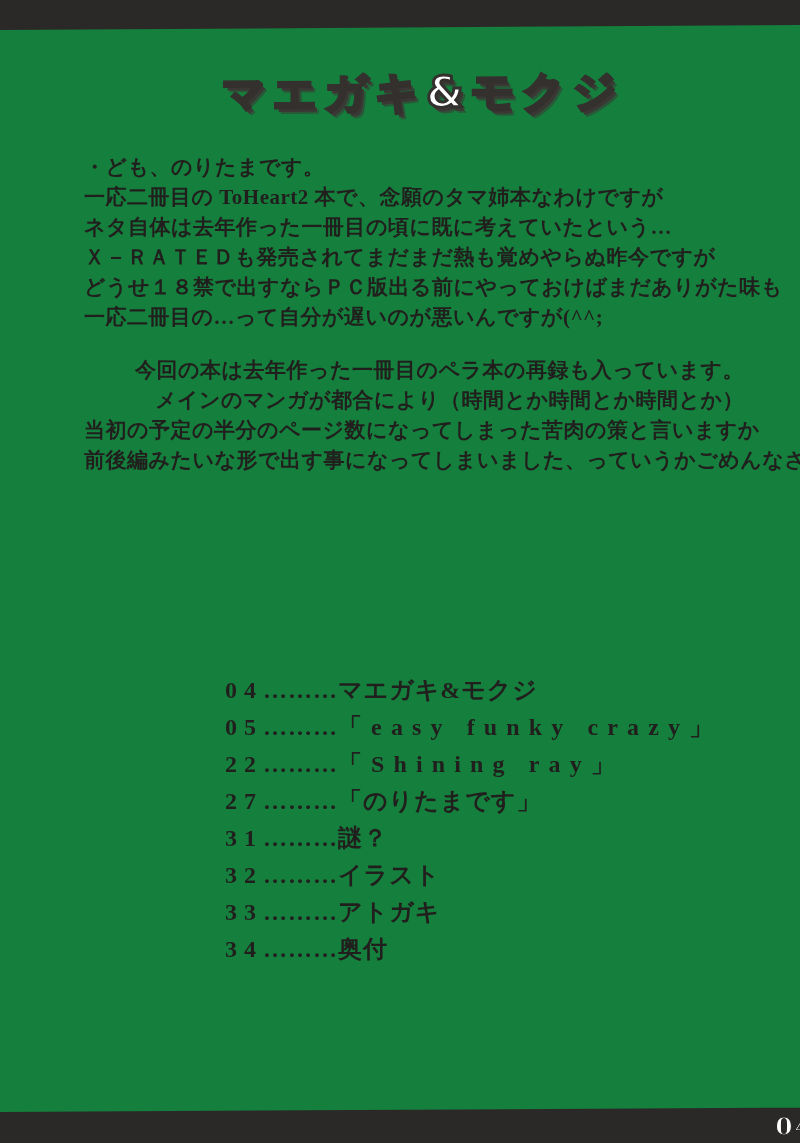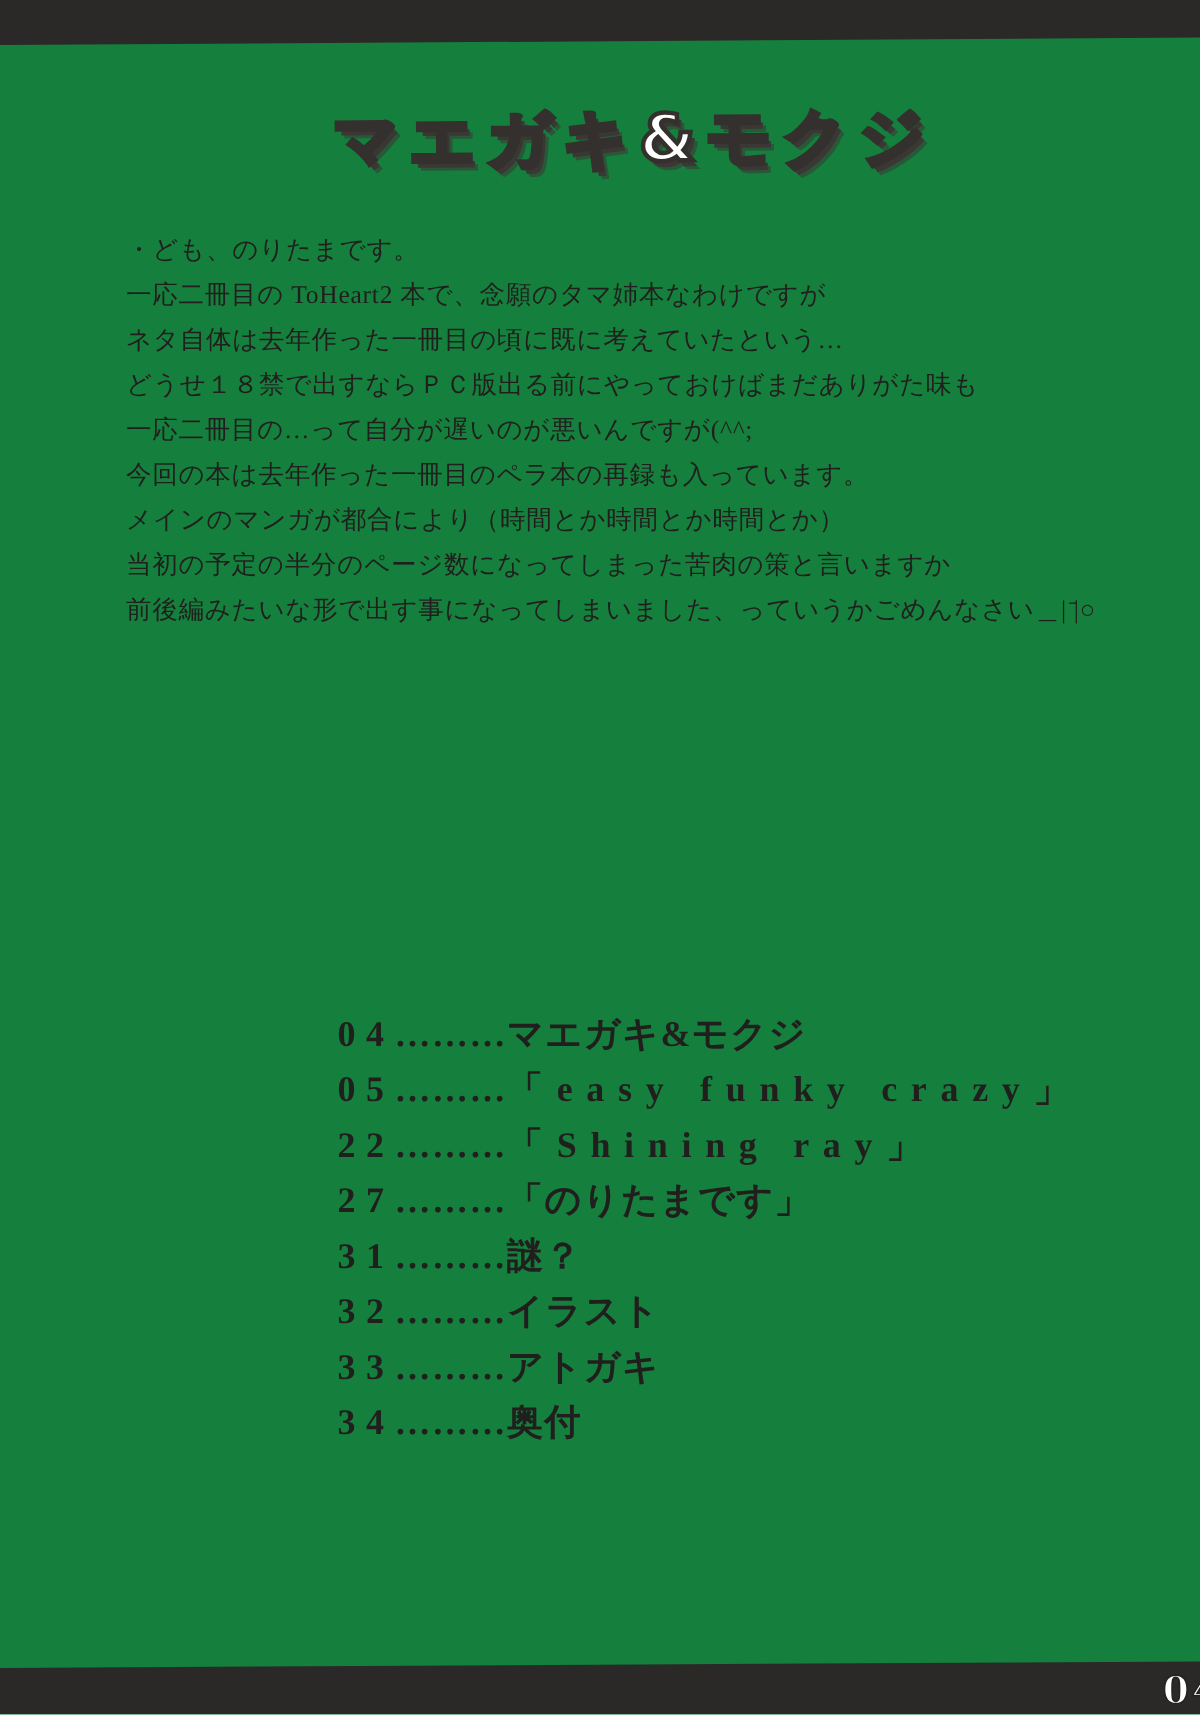--- a/index.html
+++ b/index.html
@@ -73,29 +73,31 @@
       5px 6px 0 rgba(58, 55, 52, 0.55);
     transform: rotate(-0.4deg);
   }
 
   
   .preface {
     position: absolute;
     left: 84px;
     top: 152px;
     width: 660px;
-    font-size: 17px;
-    font-weight: normal;
+    font-size: 21px;
+    font-weight: bold;
     line-height: 30px;
     letter-spacing: 0.5px;
   }
   .preface .line {
     white-space: nowrap;
   }
   .para2 {
+    margin-top: 23px;
+    text-align: right;
   }
 
   
   .toc {
     position: absolute;
     left: 225px;
     top: 672px;
     font-size: 24px;
     font-weight: bold;
   }
@@ -128,20 +130,21 @@
   <div class="title-wrap">
     <span class="page-title">マエガキ&amp;モクジ</span>
   </div>
 
   <div class="preface">
     <div class="line">・ども、のりたまです。</div>
     <div class="para1">
 
     <div class="line">一応二冊目の ToHeart2 本で、念願のタマ姉本なわけですが</div>
         <div class="line">ネタ自体は去年作った一冊目の頃に既に考えていたという…</div>
+        <div class="line">Ｘ－ＲＡＴＥＤも発売されてまだまだ熱も覚めやらぬ昨今ですが</div>
         <div class="line">どうせ１８禁で出すならＰＣ版出る前にやっておけばまだありがた味も</div>
         <div class="line">一応二冊目の…って自分が遅いのが悪いんですが(^^;</div>
       </div>
     <div class="para2">
 
     <div class="line">今回の本は去年作った一冊目のペラ本の再録も入っています。</div>
         <div class="line">メインのマンガが都合により（時間とか時間とか時間とか）</div>
         <div class="line">当初の予定の半分のページ数になってしまった苦肉の策と言いますか</div>
         <div class="line">前後編みたいな形で出す事になってしまいました、っていうかごめんなさい＿| ̄|○</div>
       </div>

